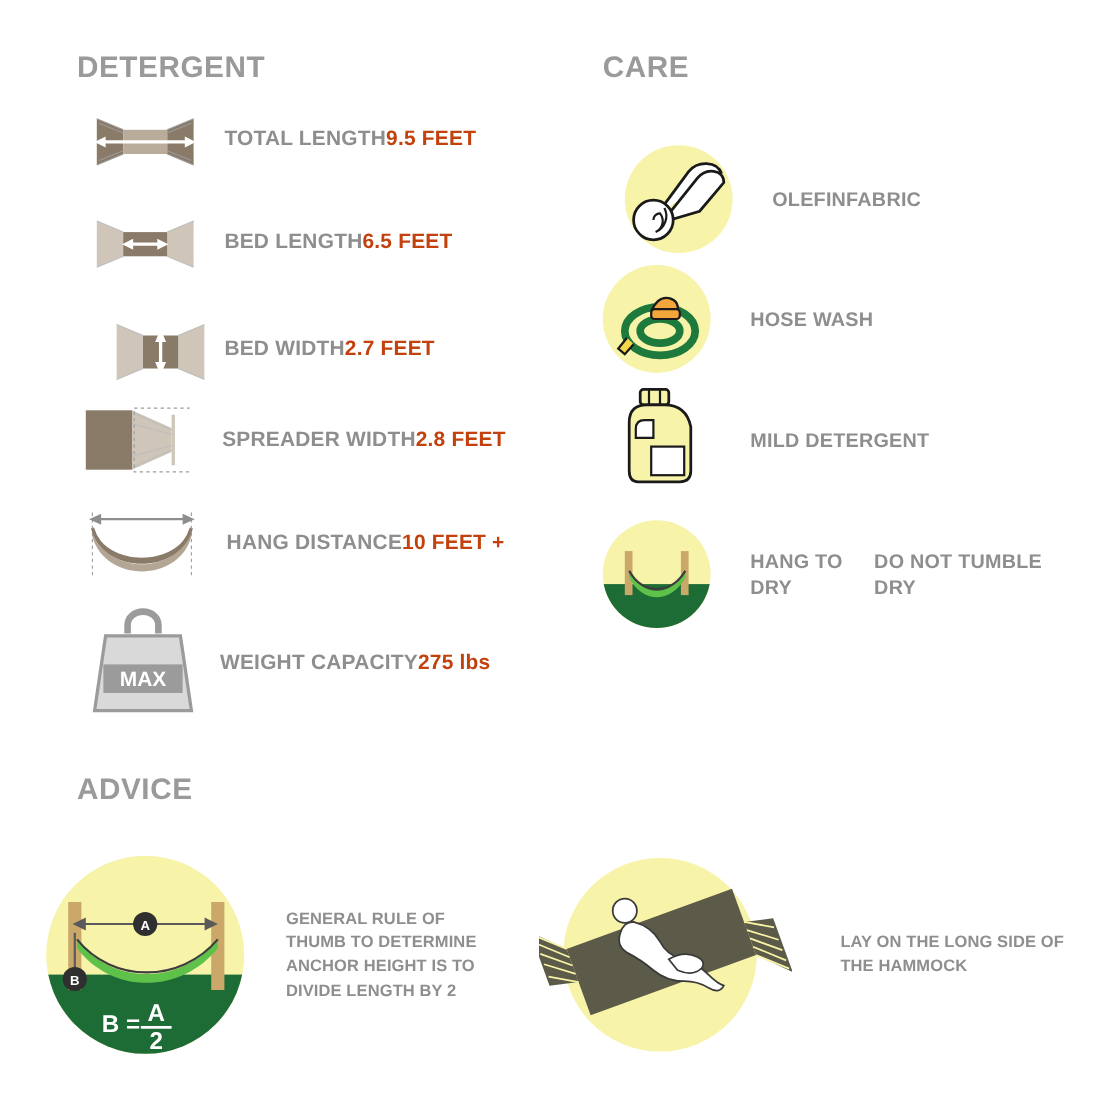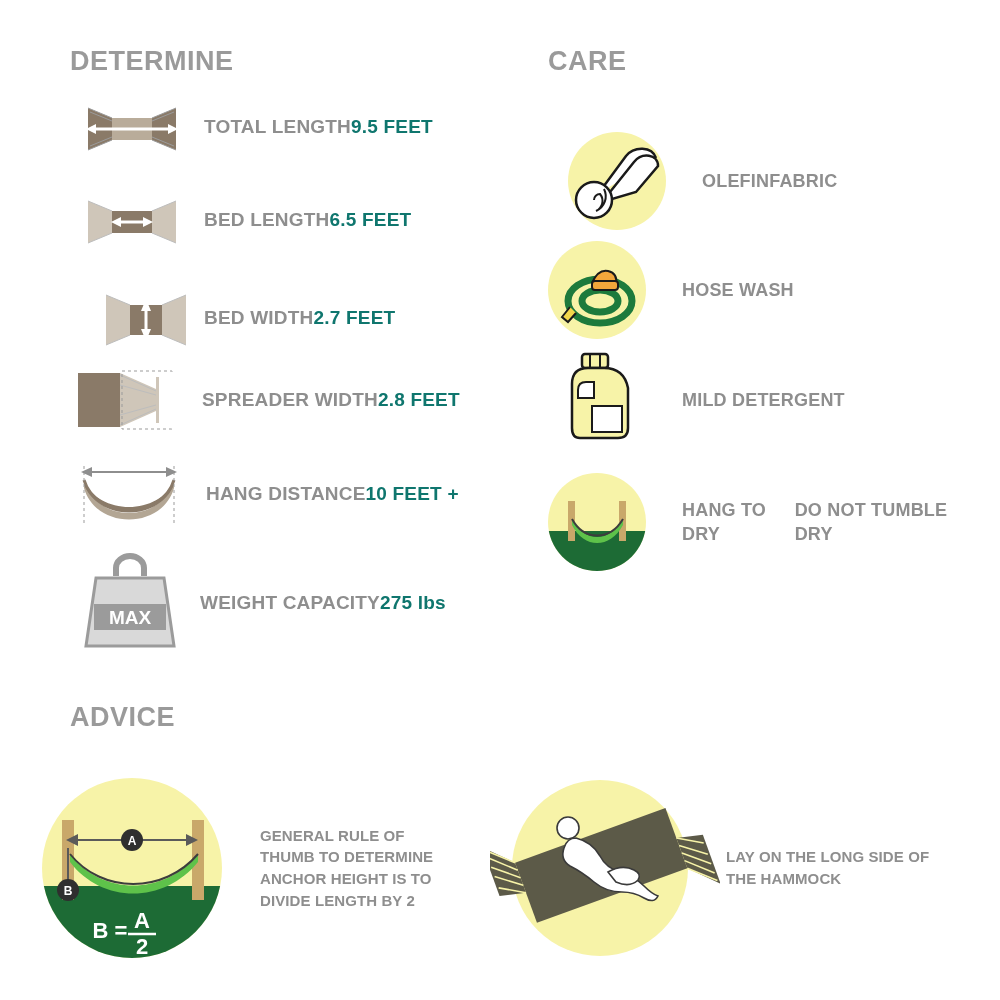--- a/index.html
+++ b/index.html
@@ -52,21 +52,21 @@
   .label-main {
     font-size: 19px;
     font-weight: bold;
     color: #8e8e8e;
     line-height: 1.28;
     letter-spacing: 0.2px;
   }
   .label-sub {
     font-size: 19px;
     font-weight: bold;
-    color: #0f766e;
+    color: #c2410c;
     line-height: 1.28;
     letter-spacing: 0.2px;
   }
   .care-label {
     font-size: 18px;
     font-weight: bold;
     color: #8e8e8e;
     line-height: 1.35;
     letter-spacing: 0.2px;
   }
@@ -84,21 +84,21 @@
     background: #f7f3a8;
     position: relative;
     overflow: hidden;
   }
 </style>
 </head>
 <body>
 
 <div class="page">
 
-  <div class="section-title" id="dimensions-title">DETERMINE</div>
+  <div class="section-title" id="dimensions-title">DETERGENT</div>
   <div class="section-title" id="care-title">CARE</div>
   <div class="section-title" id="advice-title">ADVICE</div>
 
   <div class="row" style="left:78px; top:96px; width:420px; height:62px;">
     <div class="icon-box" style="width:108px; height:62px;">
       <svg width="108" height="62" viewBox="0 0 108 62">
         <polygon points="10,12 34,22 34,44 10,54" fill="#8a7a68"></polygon>
         <polygon points="98,12 74,22 74,44 98,54" fill="#8a7a68"></polygon>
         <rect x="34" y="22" width="40" height="22" fill="#b9ac9a"></rect>
         <g stroke="#9b9b9b" stroke-width="1">
@@ -320,21 +320,21 @@
           <line x1="96" y1="166" x2="124" y2="166" stroke="#ffffff" stroke-width="2.5"></line>
           <text x="110" y="186" font-family="Liberation Sans, sans-serif" font-size="22" font-weight="bold" fill="#ffffff" text-anchor="middle">2</text>
         </g>
       </svg>
     </div>
     <div class="labels" style="margin-left:28px; width:200px;">
       <div class="advice-text">GENERAL RULE OF THUMB TO DETERMINE ANCHOR HEIGHT IS  TO DIVIDE LENGTH BY 2</div>
     </div>
   </div>
 
-  <div class="row" style="left:490px; top:768px; width:480px; height:200px;">
+  <div class="row" style="left:490px; top:768px; width:480px; height:200px;gap:38px;">
     <div class="icon-box" style="width:230px; height:200px;">
       <svg width="230" height="200" viewBox="0 0 230 200">
         <circle cx="110" cy="100" r="88" fill="#f7f3a8"></circle>
         <g transform="rotate(-20 110 100)">
           <rect x="32" y="66" width="160" height="64" fill="#5c5a48"></rect>
           <polygon points="32,66 6,40 6,92 32,98" fill="#5c5a48"></polygon>
           <polygon points="192,130 218,156 218,104 192,98" fill="#5c5a48"></polygon>
           <g stroke="#f7f3a8" stroke-width="1.6">
             <line x1="32" y1="66" x2="8" y2="44"></line>
               <line x1="32" y1="74" x2="8" y2="52"></line>

